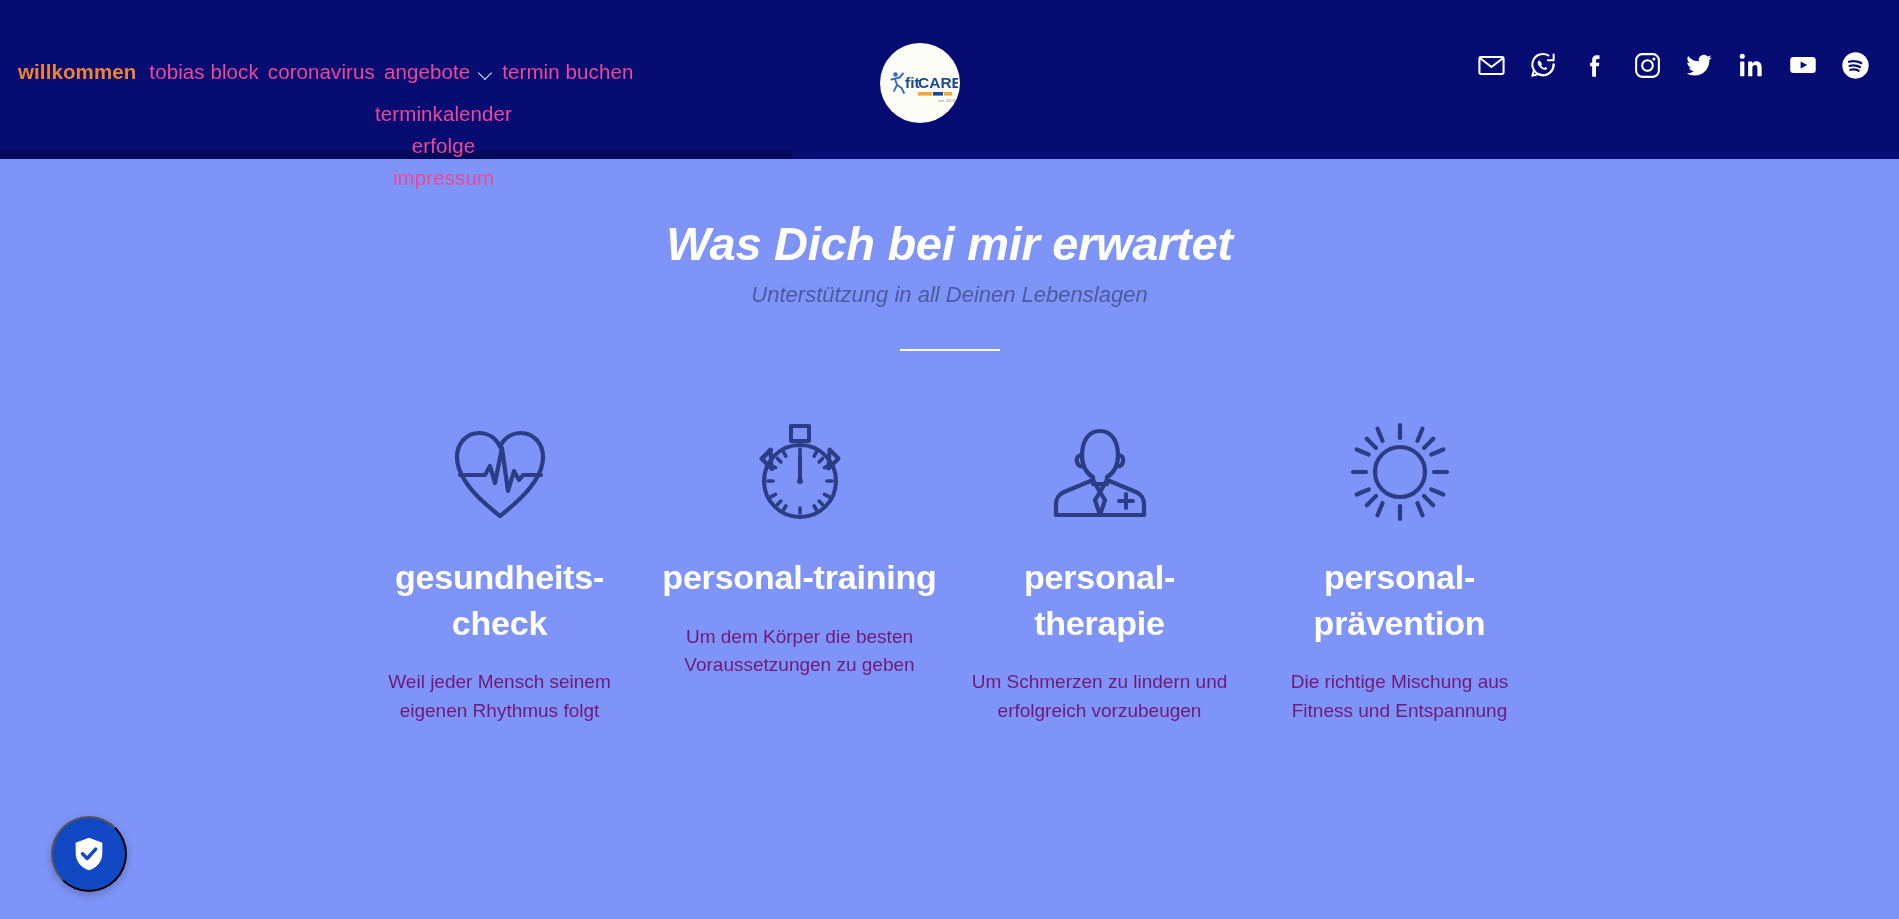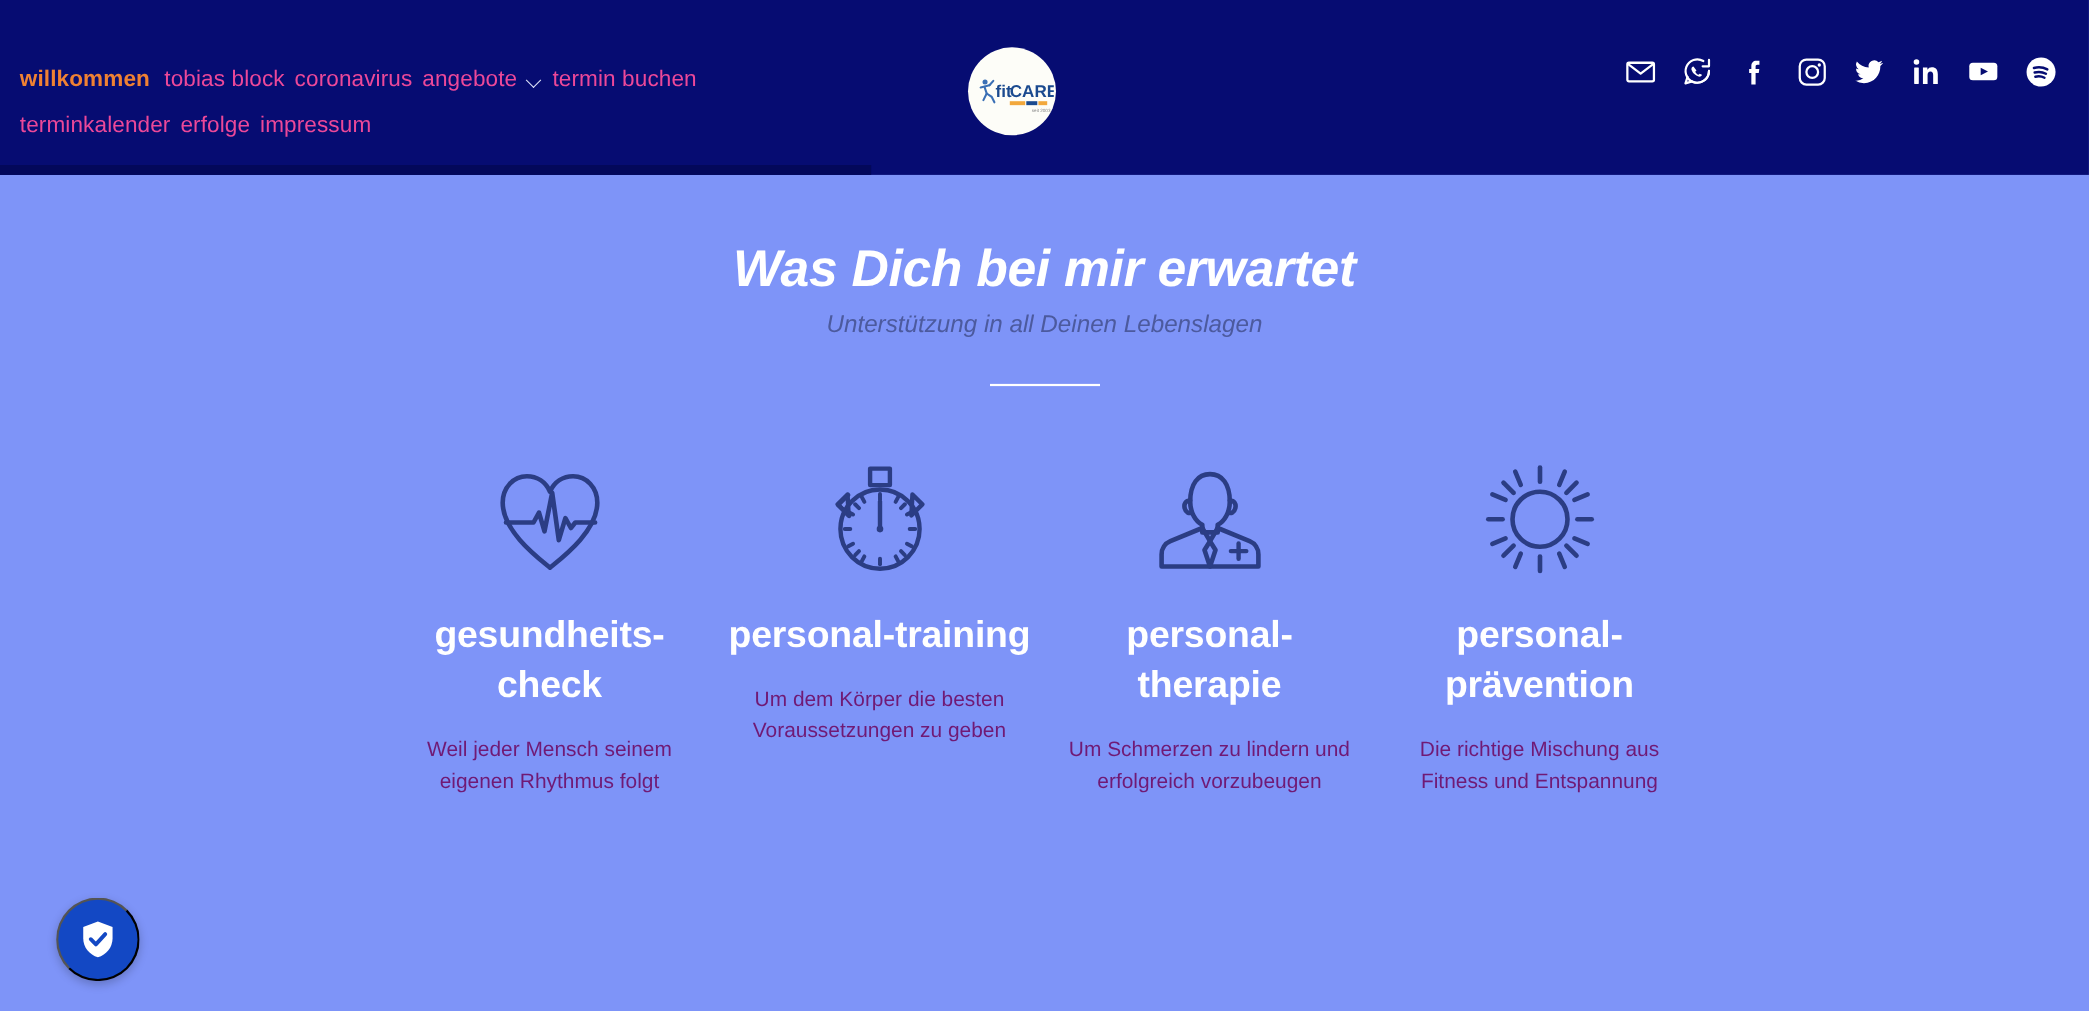--- a/index.html
+++ b/index.html
@@ -44,21 +44,21 @@
     width: 860px;
     margin-top: 12px;
   }
 
   .nav-row {
     display: flex;
     align-items: center;
     flex-wrap: wrap;
     gap: 0;
   }
-  .nav-row + .nav-row { margin-top: 10px; }
+  .nav-row + .nav-row { margin-top: 10px; flex-direction: column; }
 
   .nav-link {
     color: #ec4899;
     font-size: 20.5px;
     line-height: 28px;
     letter-spacing: 0.1px;
     text-decoration: none;
     padding: 2px 9px 2px 0;
     white-space: nowrap;
     cursor: pointer;

